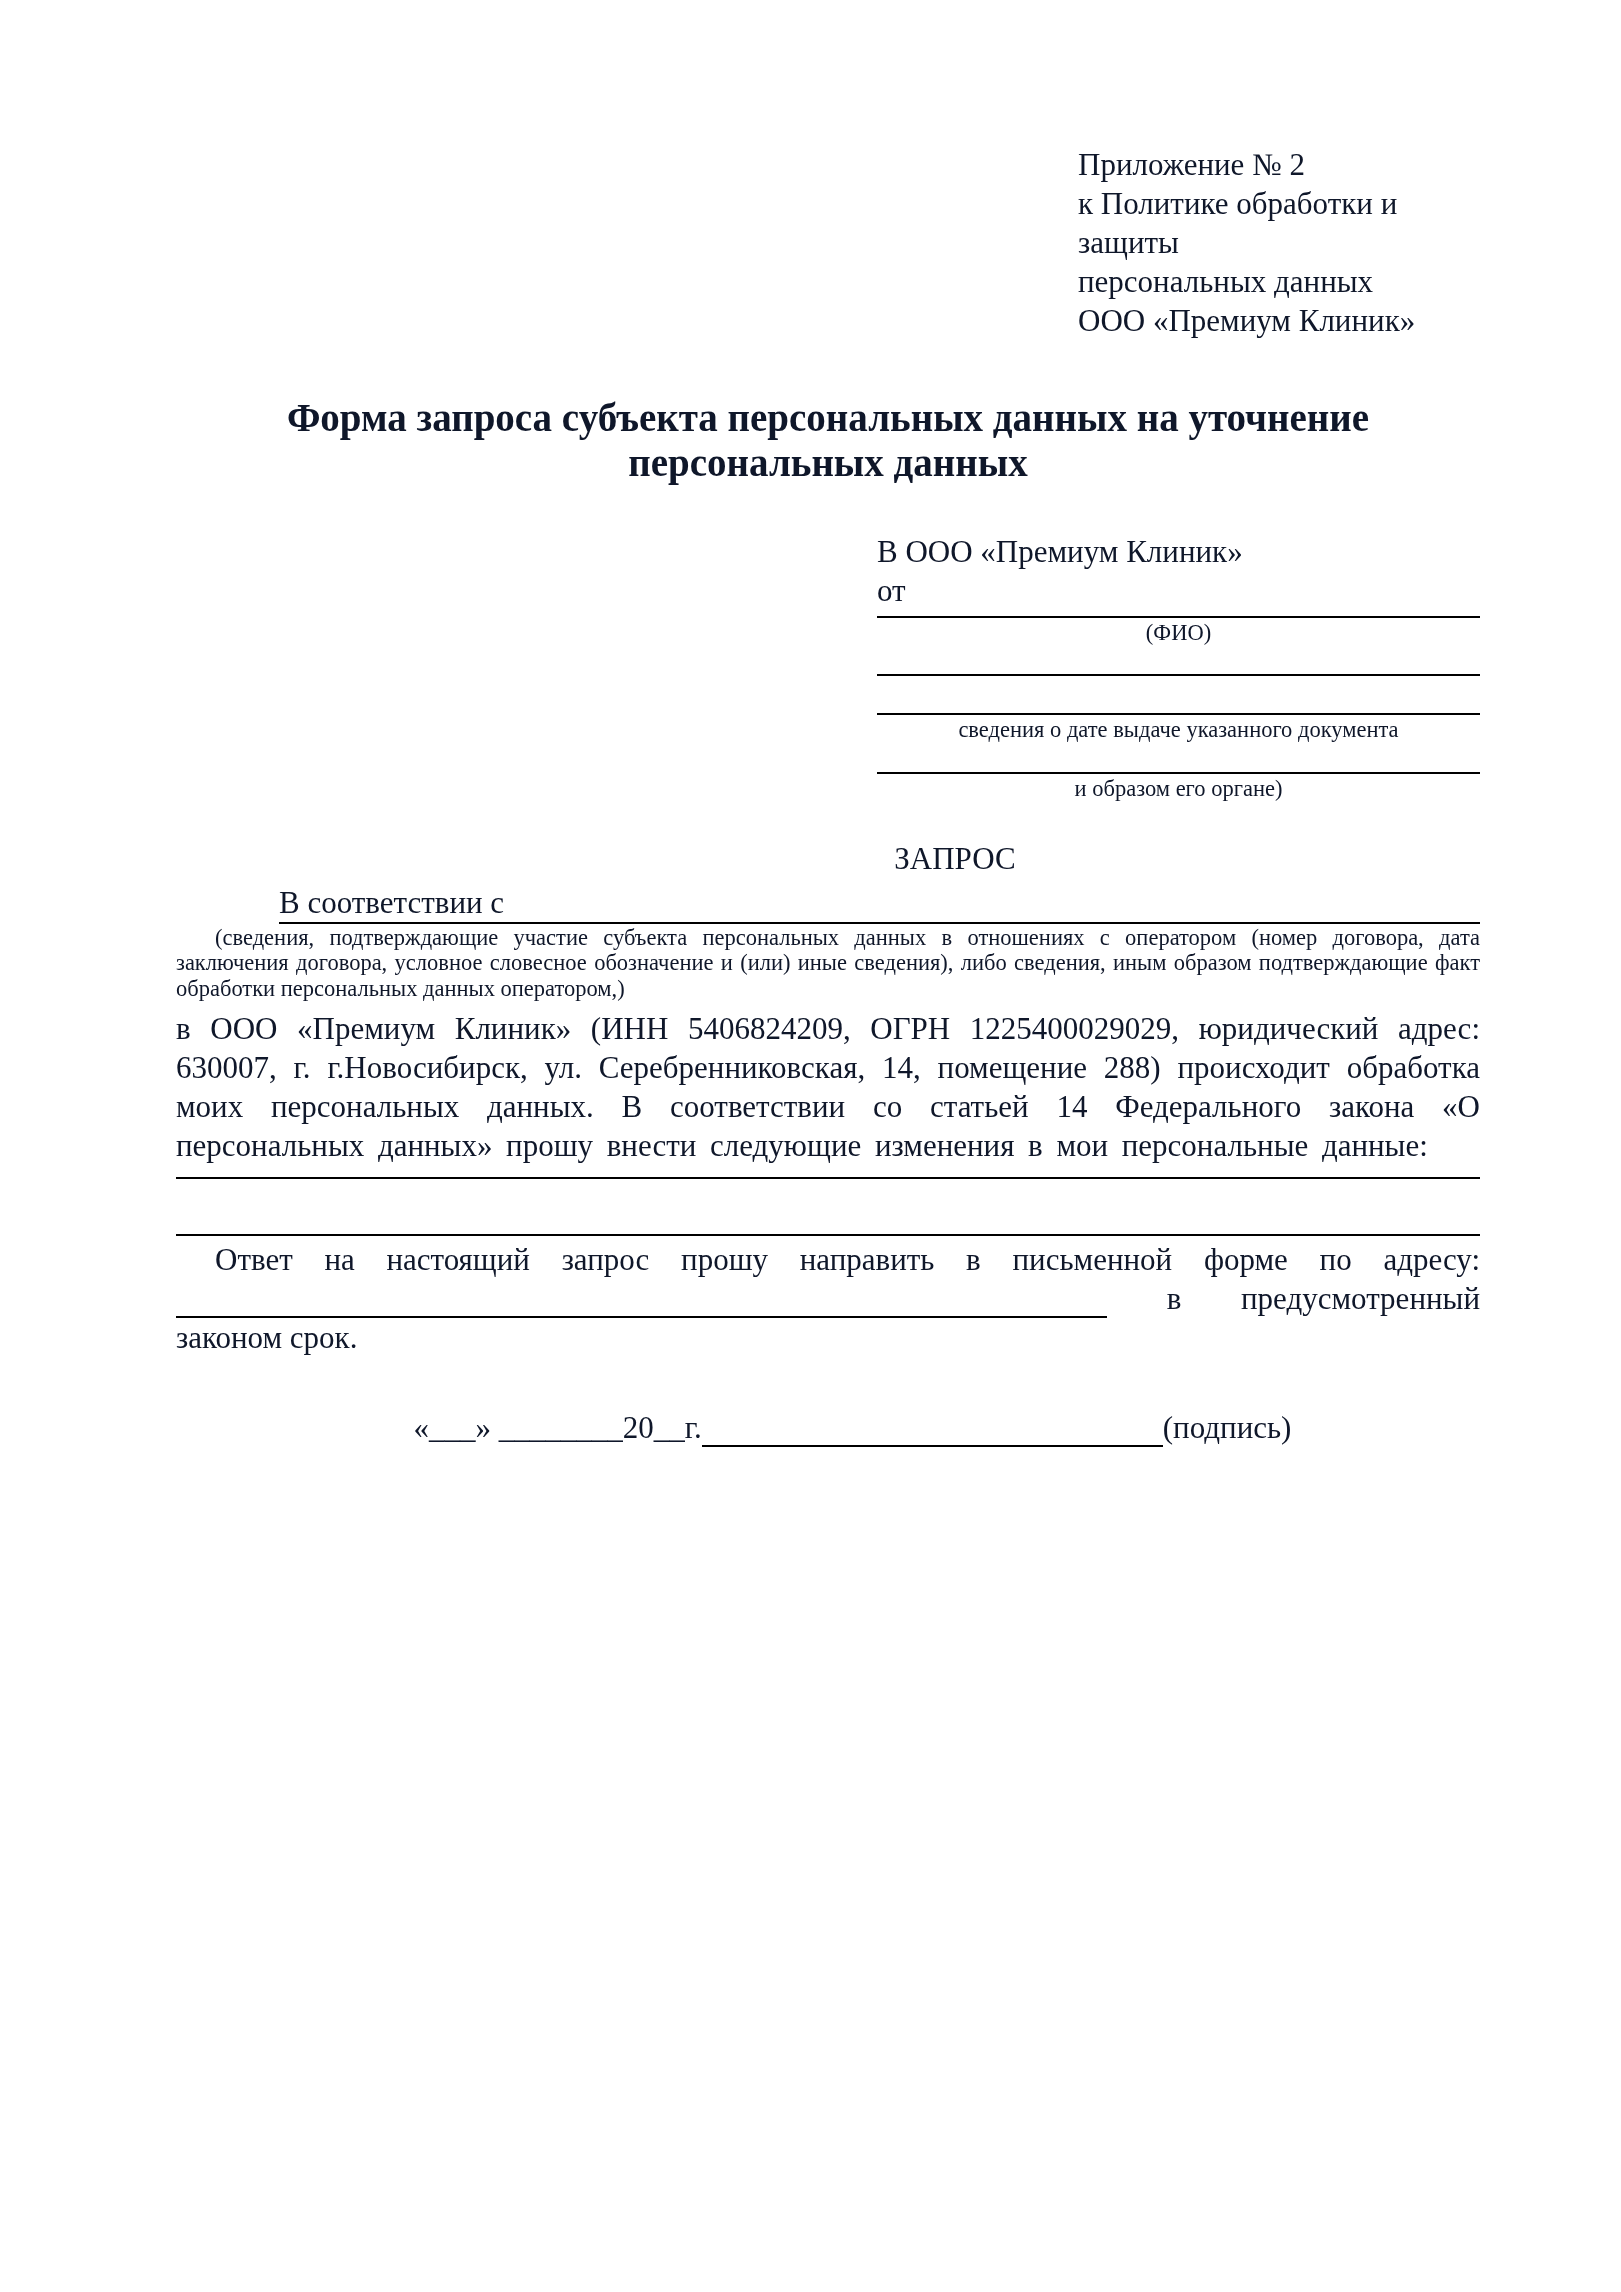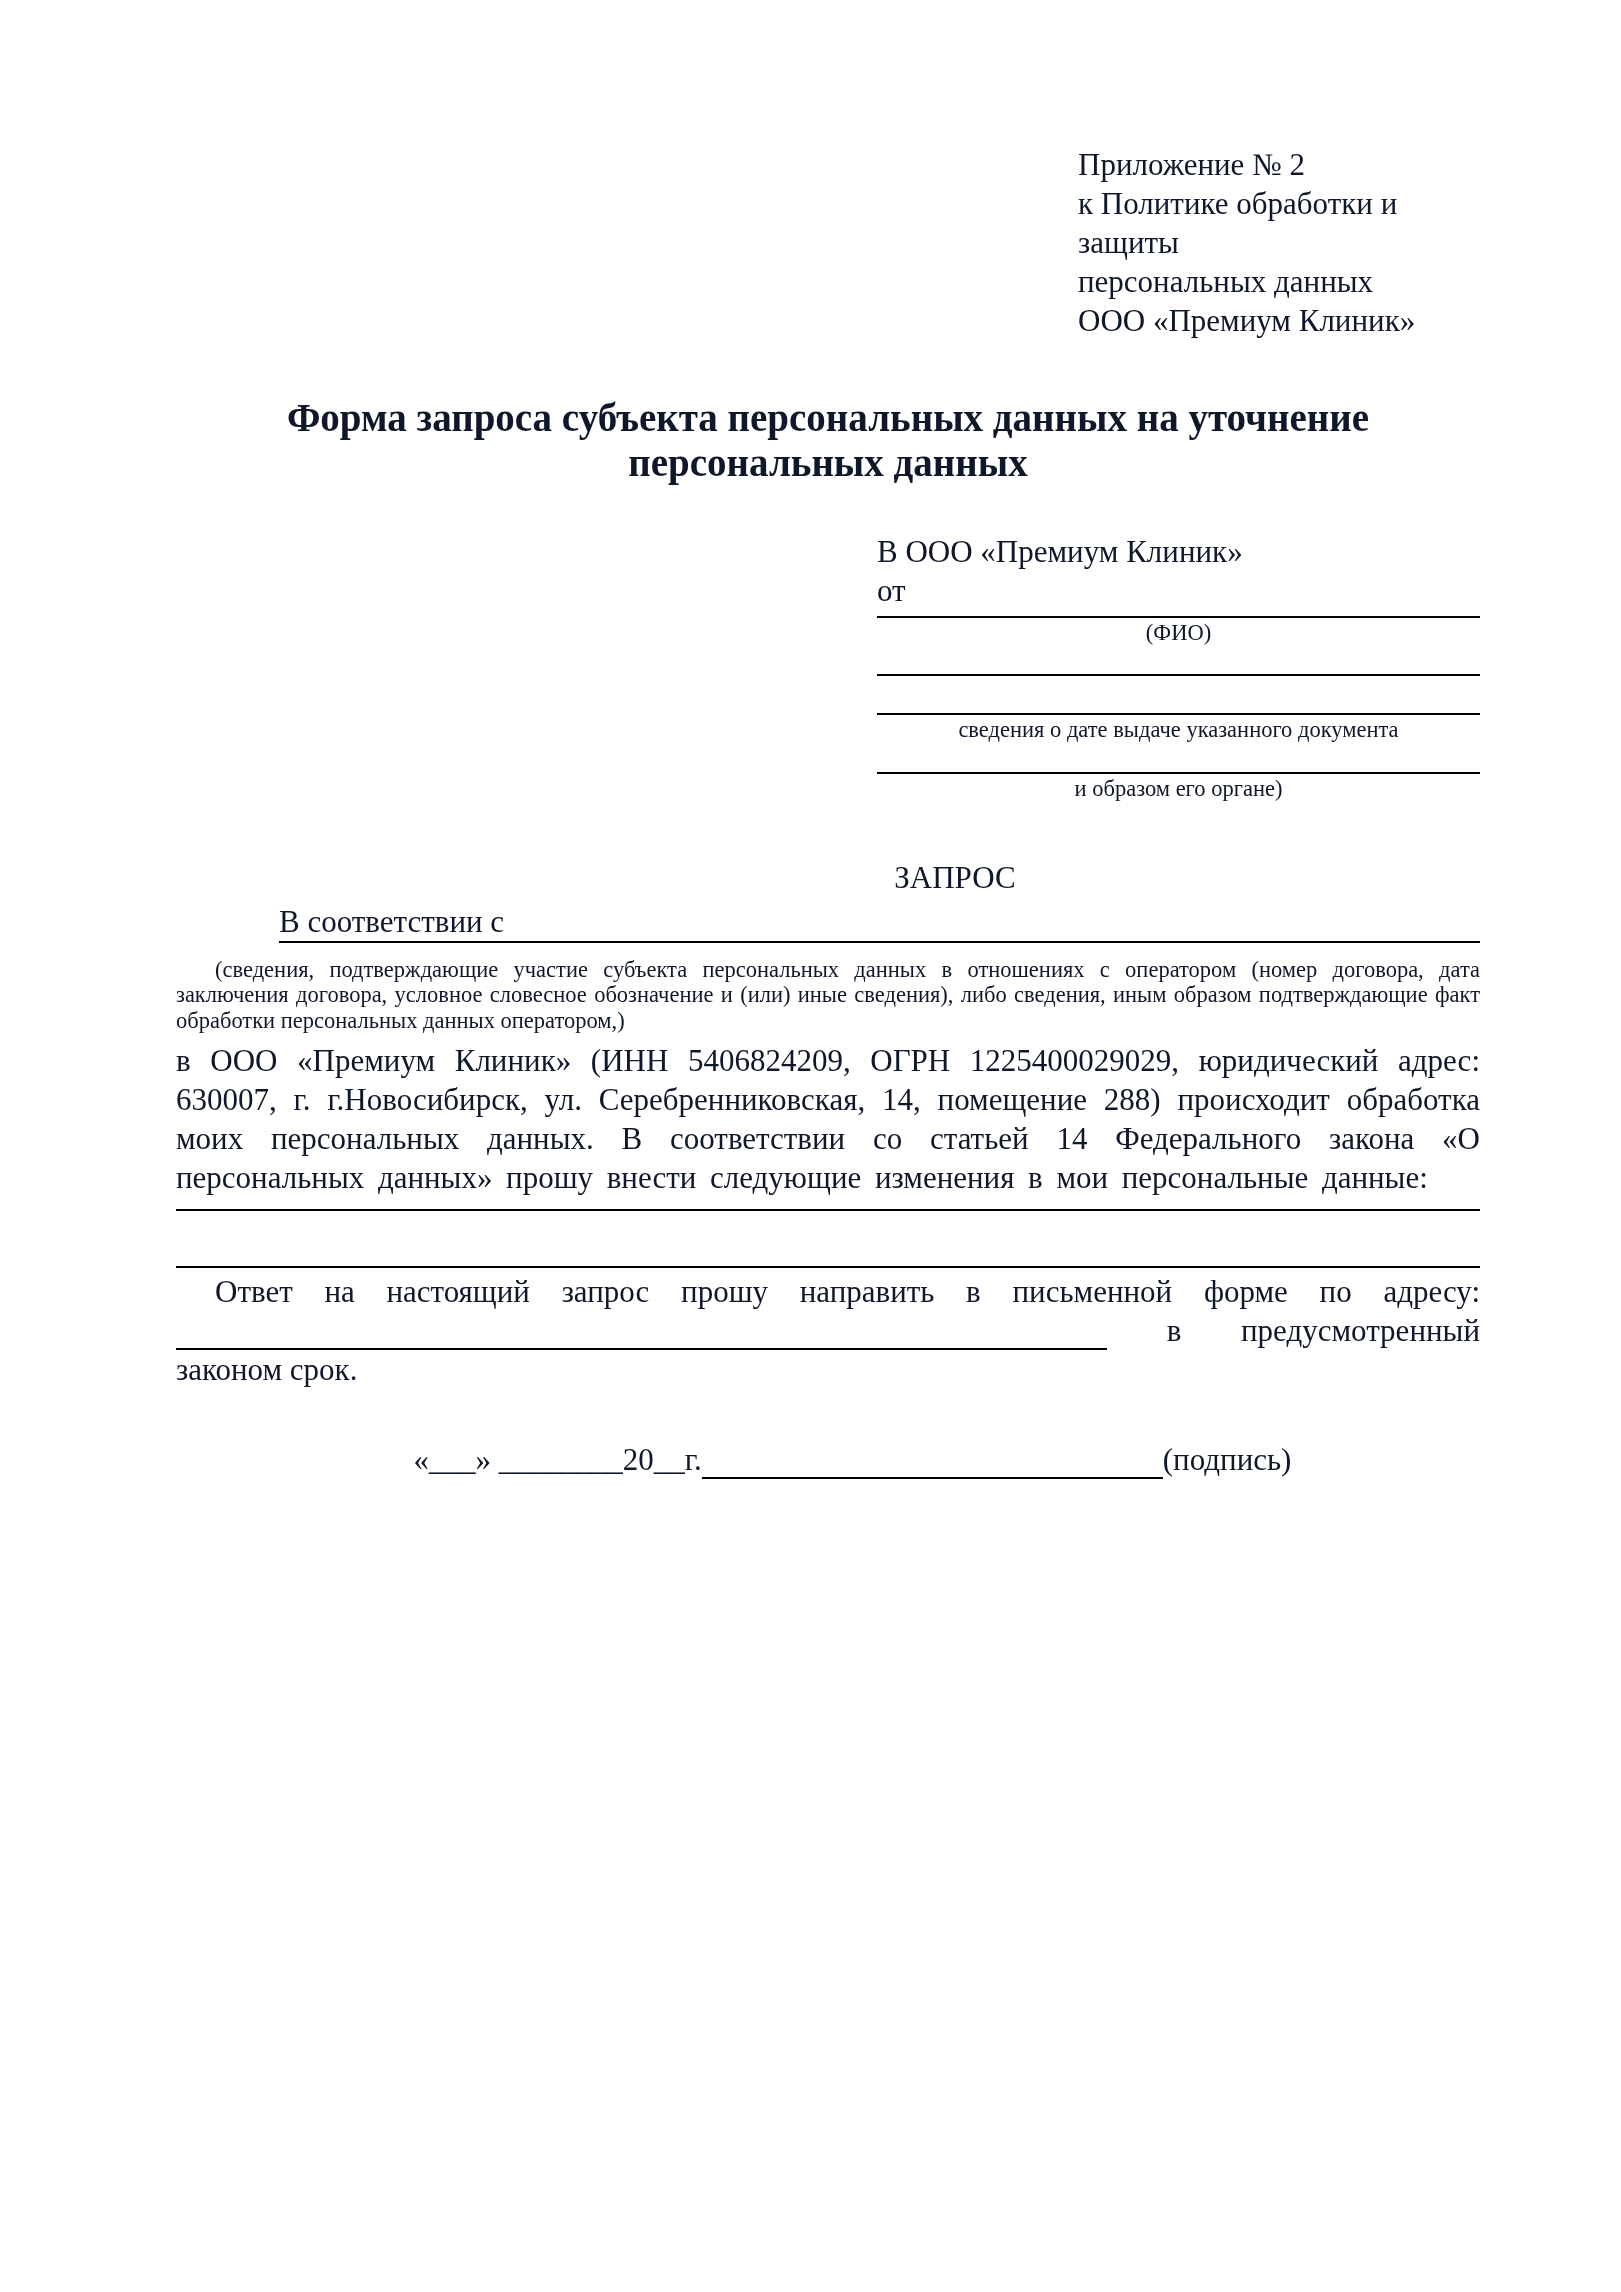--- a/index.html
+++ b/index.html
@@ -18,25 +18,25 @@
     margin:55px auto 13px auto;max-width:1255px;
     text-align:center;font-weight:bold;
     font-size:39px;line-height:45px;
   }
   .addr{margin-top:47px;margin-left:701px;width:603px;}
   .addr .blank{border-bottom:2px solid #000;}
   .addr .cap{font-size:22.5px;line-height:29px;text-align:center;}
   .b1{height:5.9px;}
   .b2{height:27.4px;}
   .b3{height:37px;}
-  .zapros{margin-top:55px;text-align:center;position:relative;left:127px;}
+  .zapros{margin-top:36px;text-align:center;position:relative;left:127px;}
   .intro{display:flex;padding-left:103px;margin-top:4.9px;flex-direction:column;}
   .intro .lbl{white-space:nowrap;padding-right:11.8px;}
   .intro .fill{flex:1;height:33px;border-bottom:2.9px solid #000;}
-  .footnote{font-size:22.5px;line-height:25.5px;text-align:justify;text-indent:39px;margin-top:14px;}
+  .footnote{font-size:22.5px;line-height:25.5px;text-align:justify;text-indent:39px;margin-top:1px;}
   .body-para{text-align:justify;word-spacing:5.9px;margin-top:7.8px;}
   .rule{border-bottom:2.9px solid #000;}
   .r1{height:11.8px;}
   .r2{height:55px;}
   .reply1{margin-top:3.9px;text-align:justify;text-align-last:justify;text-indent:39px;}
   .reply2{display:flex;justify-content:space-between;align-items:flex-end;height:39px;}
   .reply2 .fill{width:931px;height:33px;border-bottom:2.9px solid #000;}
   .sign-row{margin-top:51px;padding-left:49px;display:flex;justify-content:center;align-items:flex-end;}
   .sign-right{display:flex;align-items:flex-end;}
   .sig-line{width:461px;height:33px;border-bottom:2.9px solid #000;}

